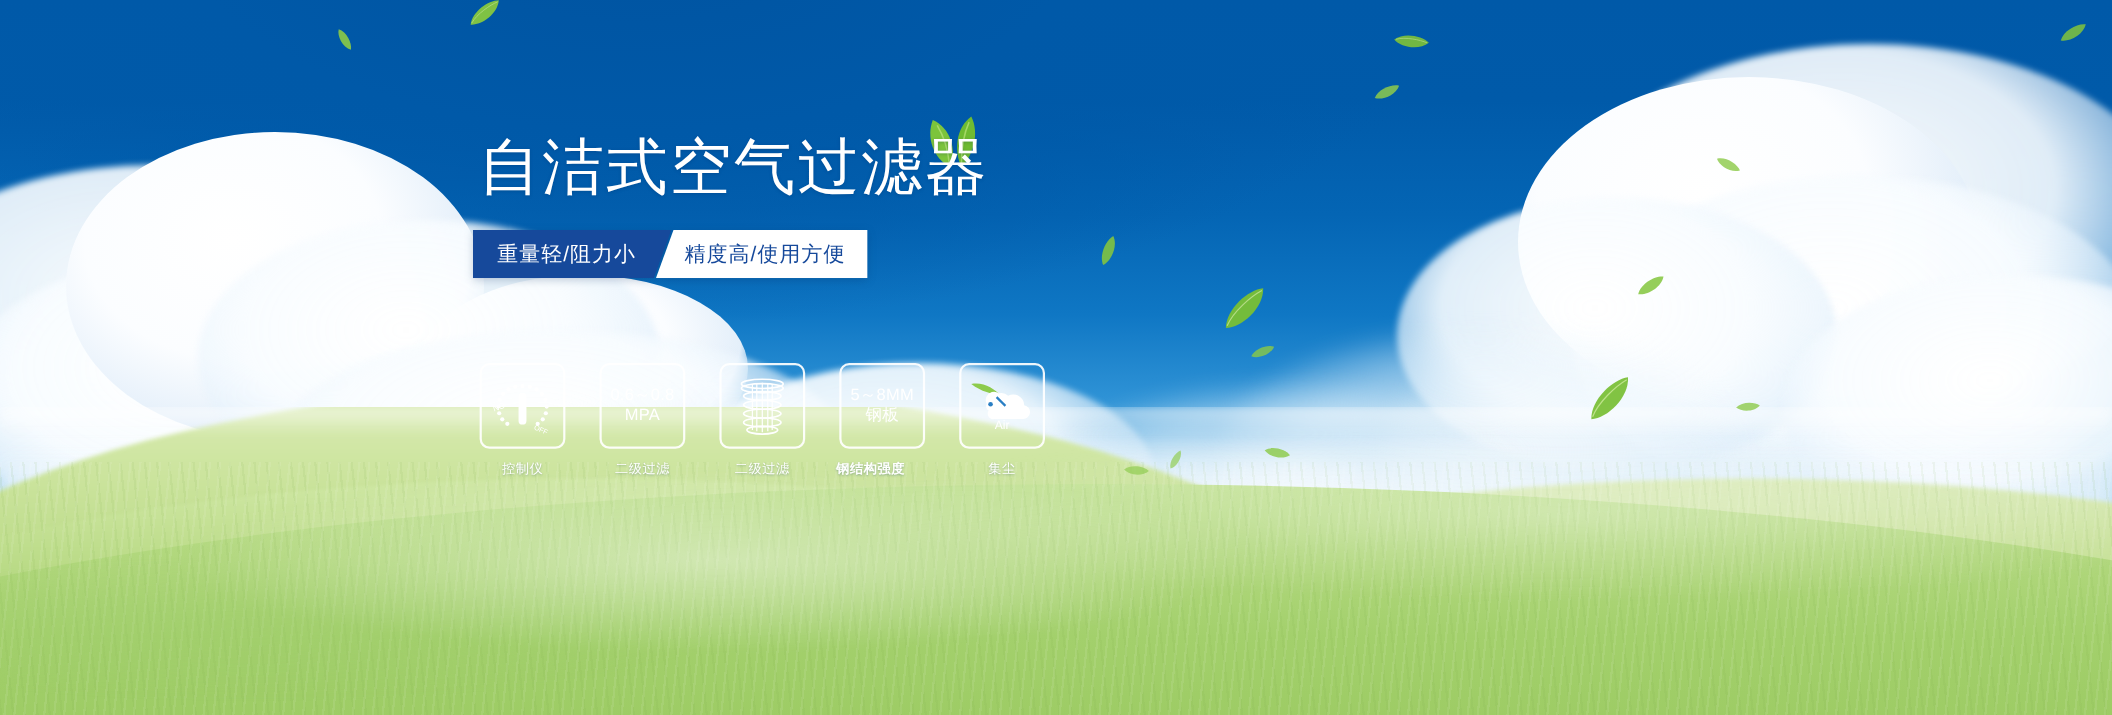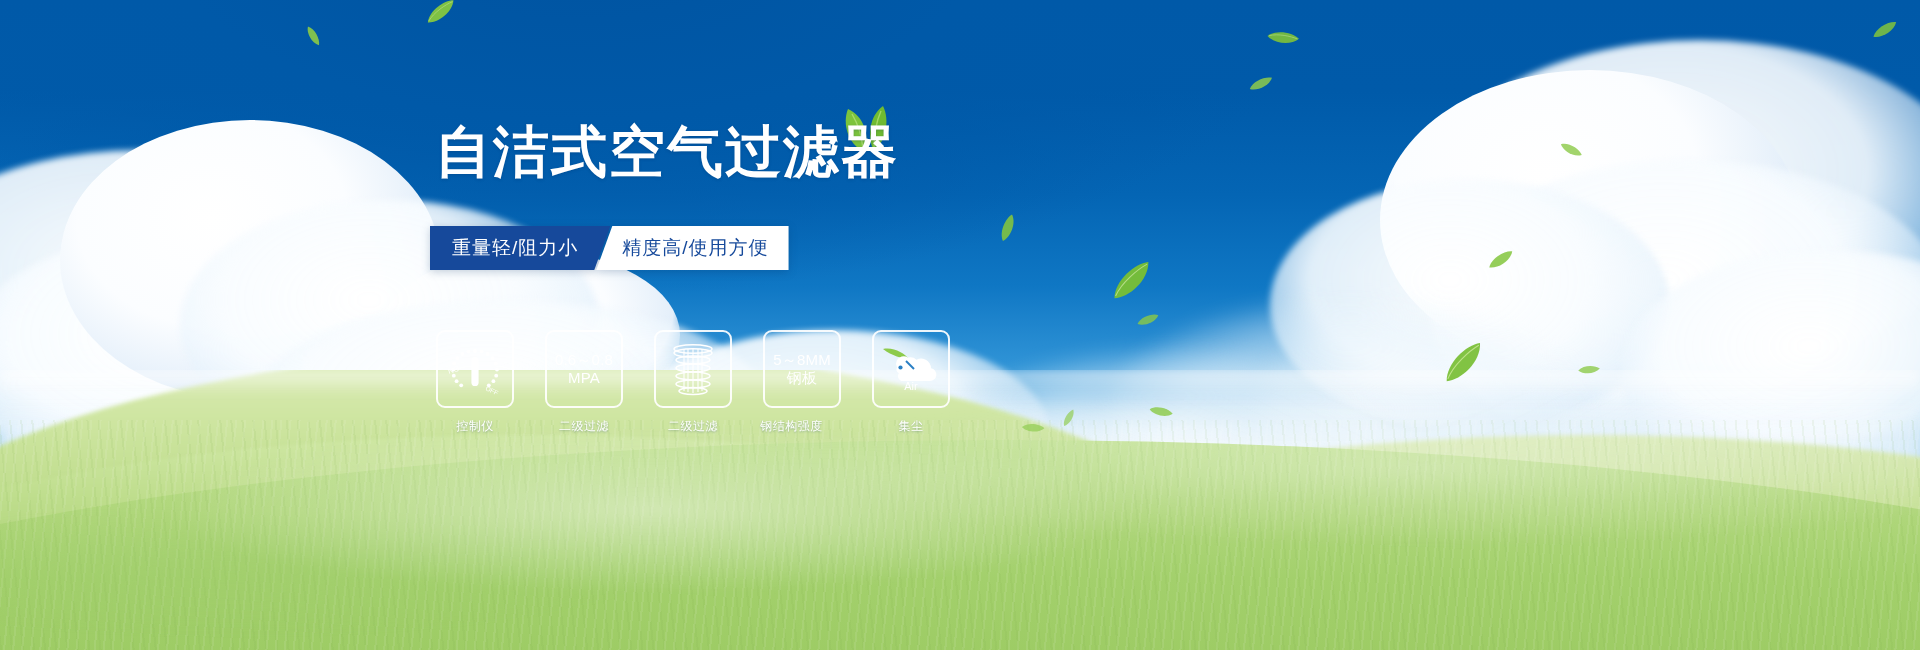--- a/index.html
+++ b/index.html
@@ -127,30 +127,30 @@
 
   
   .content{ position:absolute; left:0; top:0; width:100%; height:100%; }
 
   .title{
     position:absolute; left:435px; top:124px;
     font-size:56px; line-height:1;
     letter-spacing:2px;
     color:#ffffff;
     font-family:"Liberation Sans","DejaVu Sans",sans-serif;
-    font-weight:700;
+    font-weight:400;
     white-space:nowrap;
     text-shadow:0 1px 3px rgba(0,40,90,.25);
   }
 
   .sprout{ position:absolute; left:838px; top:104px; width:60px; height:50px; }
 
   
   .tags{
-    position:absolute; left:430px; top:226px;
+    position:absolute; left:430px; top:209px;
     display:flex; align-items:stretch;
     height:44px;
     filter:drop-shadow(0 2px 4px rgba(0,40,90,.22));
   }
   .tag-blue{
     background:#16499b;
     color:#ffffff;
     font-size:19px;
     letter-spacing:1px;
     display:flex; align-items:center;
@@ -187,21 +187,21 @@
   }
   .fbox .txt{ font-size:15px; line-height:1.18; letter-spacing:.2px; white-space:nowrap; }
   .fcap{
     margin-top:10px;
     color:#ffffff;
     font-size:12px;
     letter-spacing:.5px;
     white-space:nowrap;
     text-shadow:0 1px 2px rgba(0,50,100,.3);
   }
-  .fcap.wide{ width:120px; text-align:center; margin-left:-21px; }
+  .fcap.wide{ width:120px; text-align:center; margin-left:-21px;font-weight:bold; }
   svg.icon{ display:block; }
 </style>
 </head>
 <body>
 
 <div class="banner">
 
   <div class="sky-deep"></div>
 
   <div>

